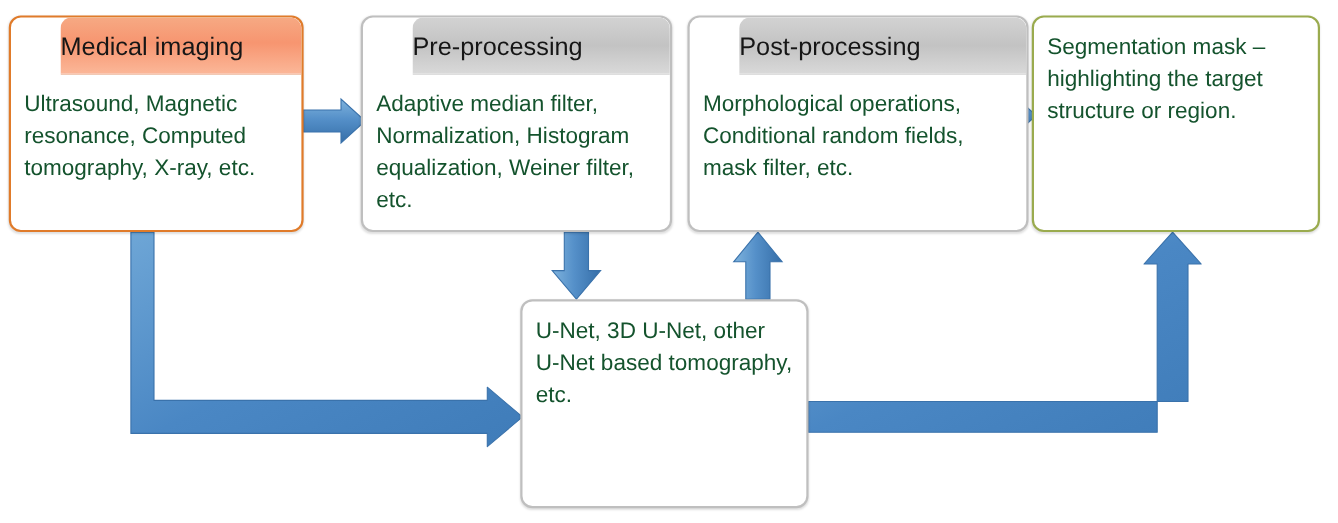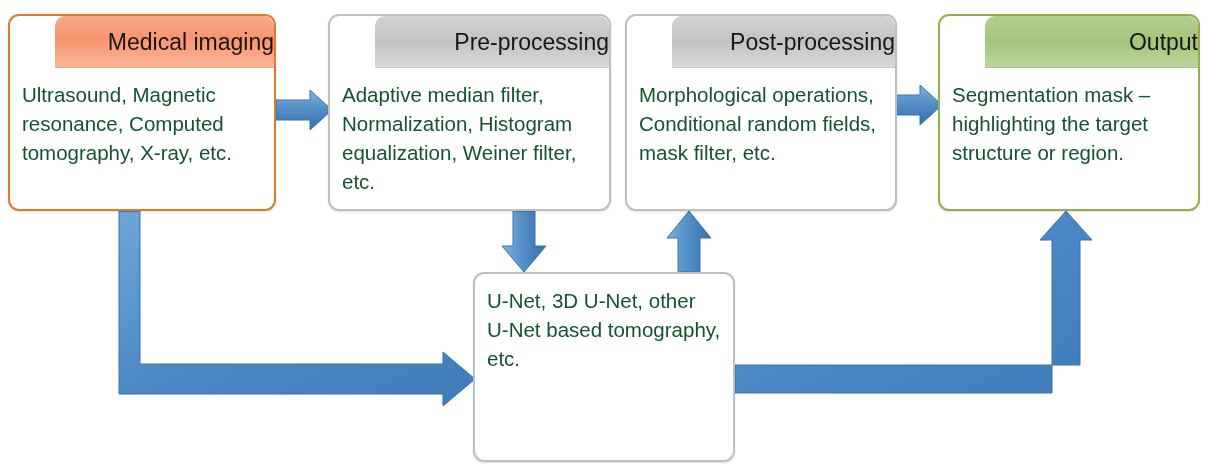--- a/index.html
+++ b/index.html
@@ -31,21 +31,21 @@
     box-sizing: border-box;
     border-radius: 11px;
     background: #ffffff;
     overflow: hidden;
     box-shadow: 0 1px 2px rgba(0,0,0,0.13);
   }
   .node-header {
     box-sizing: border-box;
     height: 52px;
     line-height: 52px;
-    text-align: right;
+    text-align: left;
     font-size: 23px;
     color: #161616;
     border-top-left-radius: 10px;
     border-top-right-radius: 10px;
     margin-left: 45px;
   }
   .node-body {
     box-sizing: border-box;
     padding: 12px 12px 6px 12px;
     font-size: 20.5px;
@@ -77,21 +77,21 @@
     border: 2px solid #9aab4e;
   }
   .theme-green .node-header {
     background: linear-gradient(180deg, #b5cf8e 0%, #a4c47c 50%, #bcd69b 100%);
     border-bottom: 1px solid #a9c486;
   }
 
   
   #node-medical-imaging { left: 8px;   top: 14px;  width: 268px; height: 197px; }
   #node-pre-processing  { left: 328px; top: 14px;  width: 283px; height: 197px; }
-  #node-post-processing { left: 625px; top: 14px;  width: 272px; height: 197px; }
+  #node-post-processing { left: 625px; top: 14px;  width: 310px; height: 197px; }
   #node-output          { left: 938px; top: 14px;  width: 262px; height: 197px; }
   #node-deep-learning   { left: 473px; top: 272px; width: 262px; height: 190px; }
 
   .node-header.hdr-dl { font-size: 22.5px; }
 </style>
 </head>
 <body>
 
 <div id="canvas">
 
@@ -164,21 +164,20 @@
     <div class="node-header">Pre-processing</div>
     <div class="node-body">Adaptive median filter, Normalization, Histogram equalization, Weiner filter, etc.</div>
   </div>
 
   <div class="node theme-gray" id="node-post-processing">
     <div class="node-header">Post-processing</div>
     <div class="node-body">Morphological operations, Conditional random fields, mask filter, etc.</div>
   </div>
 
   <div class="node theme-green" id="node-output">
-    <div class="node-header">Output</div>
     <div class="node-body">Segmentation mask – highlighting the target structure or region.</div>
   </div>
 
   <div class="node theme-gray" id="node-deep-learning">
     <div class="node-body">U-Net, 3D U-Net, other U-Net based tomography, etc.</div>
   </div>
 
 </div>
 
 </body></html>

